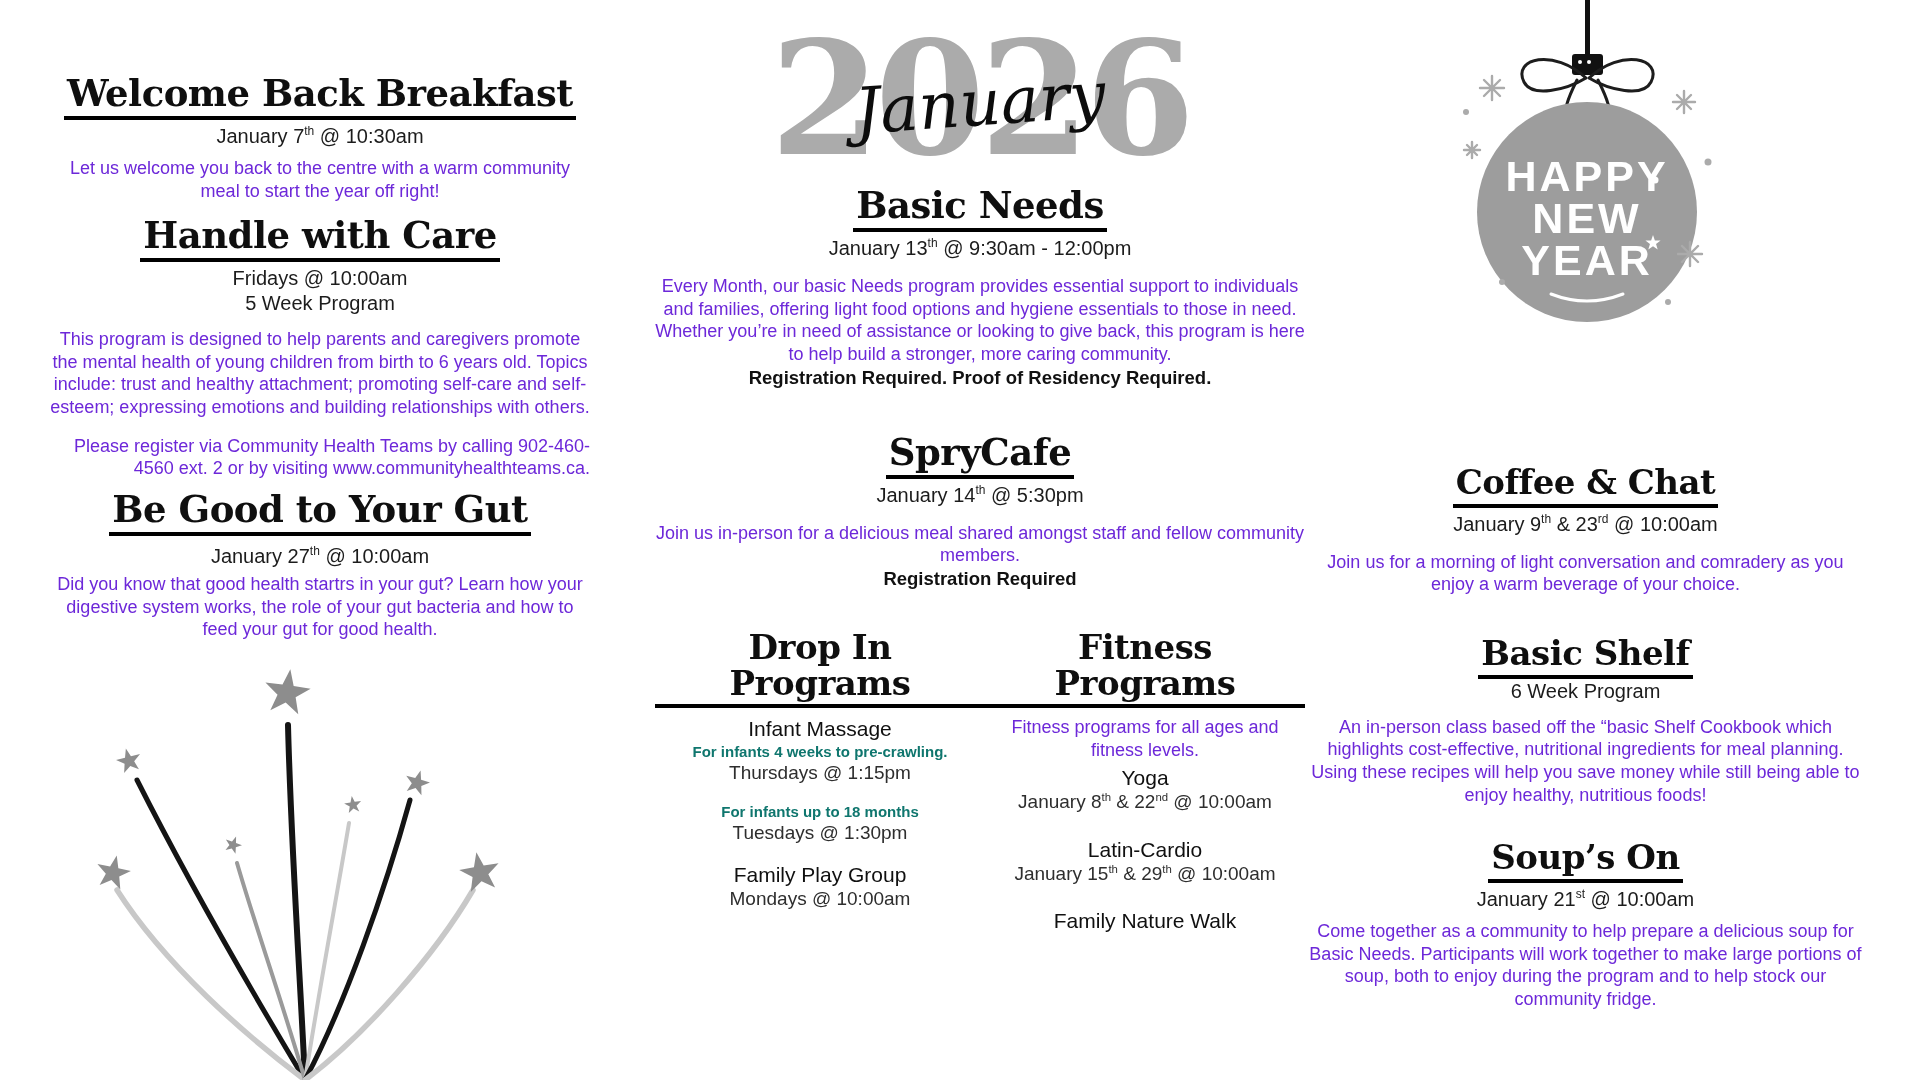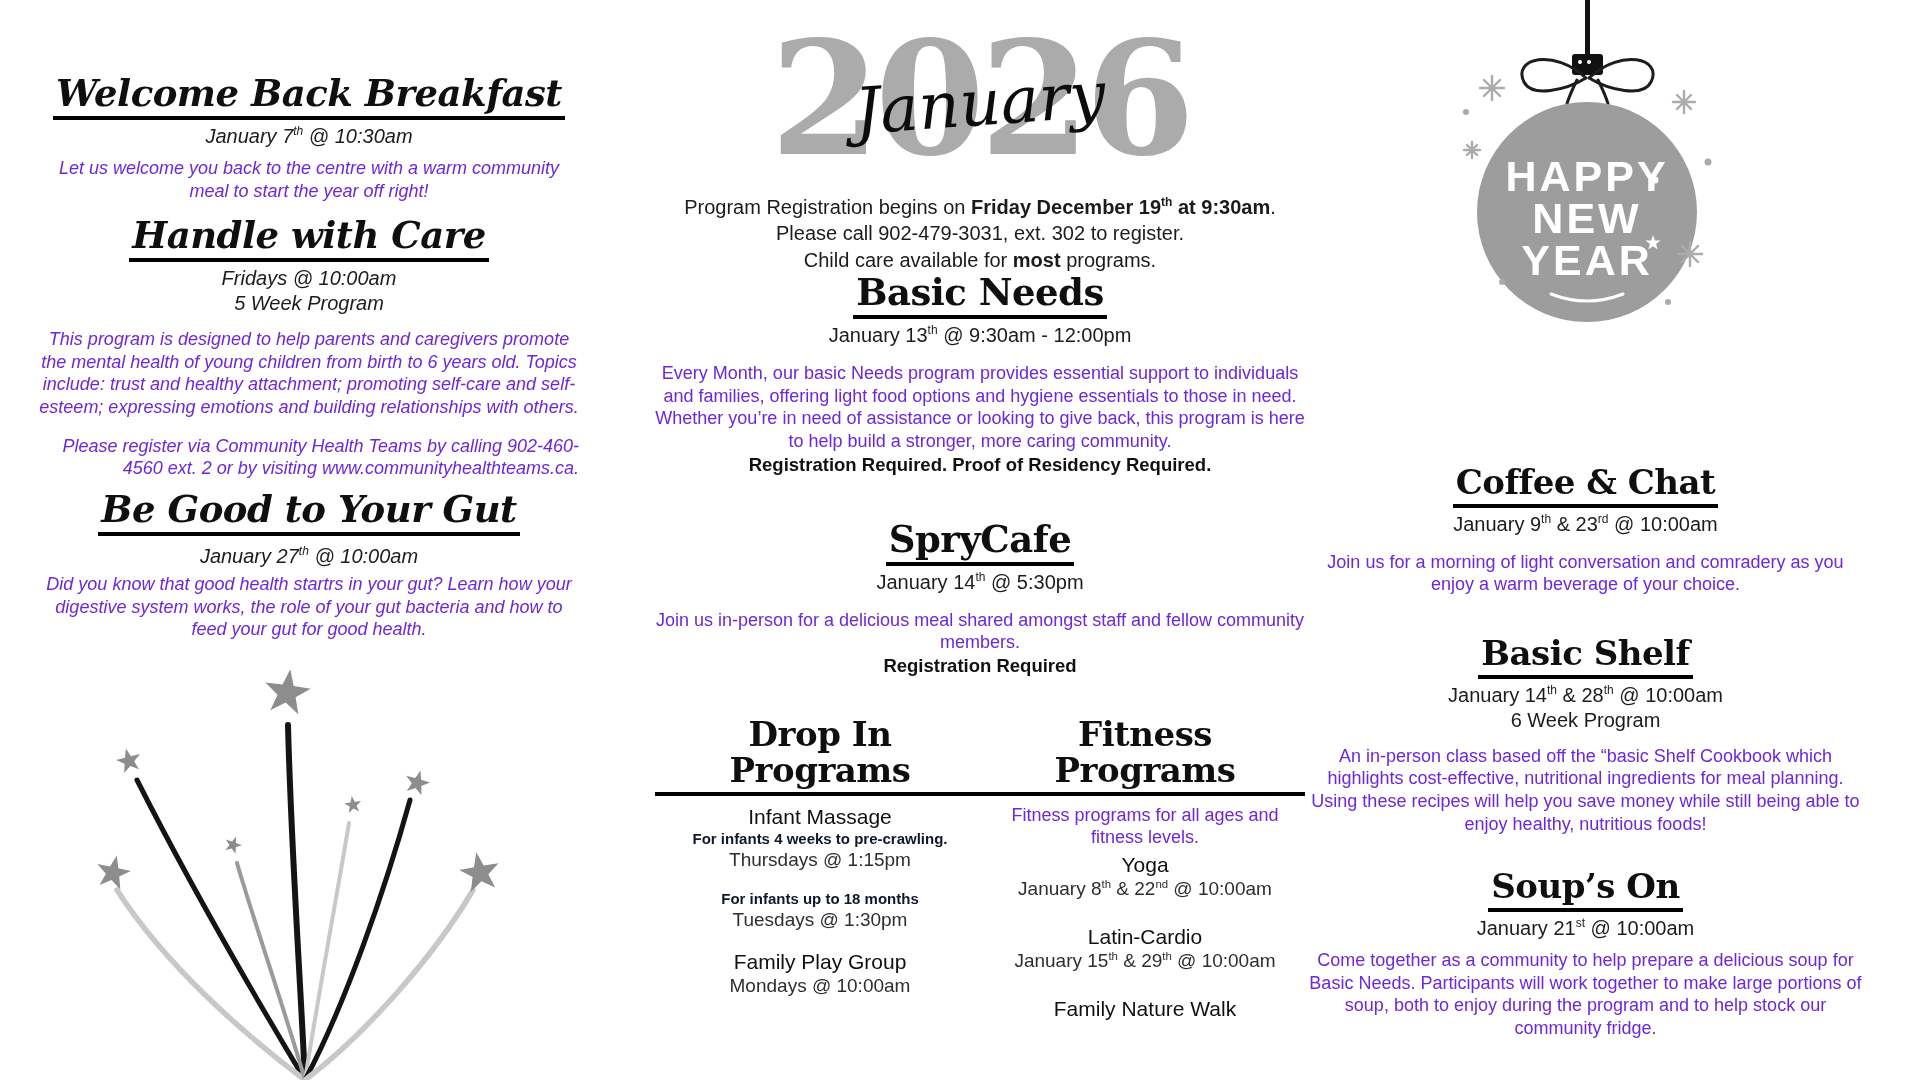--- a/index.html
+++ b/index.html
@@ -2,21 +2,21 @@
 <html><head>
 <meta charset="utf-8">
 <style>
   html,body{margin:0;padding:0;}
   body{
     width:1920px;height:1080px;position:relative;overflow:hidden;
     background:#ffffff;color:#2e2e2e;
     font-family:"Liberation Sans",sans-serif;
   }
   .col{position:absolute;text-align:center;}
-  #left-col{left:39px;top:74px;width:540px;font-style:italic;}
+  #left-col{left:50px;top:74px;width:540px;}
   #center-col{left:655px;top:0;width:650px;}
   #right-col{left:1308px;top:0;width:555px;}
 
   .sec-title{margin:0;}
   .sec-title span{
     display:inline-block;
     font-family:"DejaVu Serif",serif;font-weight:bold;
     font-size:37px;letter-spacing:-0.5px;color:#0f0f0f;
     border-bottom:4px solid #000;padding:0 3px 3px;
     line-height:1.05;
@@ -39,21 +39,21 @@
     font-size:64px;color:#0c0c0c;transform:rotate(-4deg);
   }
   .reg-block{margin-top:8px;font-size:20px;line-height:1.32;color:#1b1b1b;}
 
   
   .programs-row{display:flex;margin-top:40px;}
   .prog-col-left{width:330px;}
   .prog-col-right{width:320px;}
   .pitem{margin-top:16px;}
   .pname{font-size:21px;font-weight:normal;color:#101010;line-height:1.2;}
-  .pnote{font-size:15px;font-weight:bold;color:#0f172a;line-height:1.3;}
+  .pnote{font-size:15px;font-weight:bold;color:#0f766e;line-height:1.3;}
   .pwhen{font-size:19px;color:#2e2e2e;line-height:1.3;}
 
   .mt8{margin-top:8px;}.mt10{margin-top:10px;}.mt12{margin-top:12px;}
   .mt14{margin-top:14px;}.mt16{margin-top:16px;text-align:right;}.mt34{margin-top:34px;}.mt36{}
   .mt40{margin-top:40px;}.mt44{margin-top:44px;}.mt130{margin-top:130px;}
 
   #fireworks{position:absolute;left:95px;top:645px;}
   #ornament{display:block;margin:0 auto;}
   .orn-text{
     font-family:"Liberation Sans",sans-serif;font-weight:bold;
@@ -97,25 +97,20 @@
     <path d="M0,-1 L0.235,-0.324 L0.951,-0.309 L0.38,0.124 L0.588,0.809 L0,0.4 L-0.588,0.809 L-0.38,0.124 L-0.951,-0.309 L-0.235,-0.324 Z" transform="translate(258,160) scale(9) rotate(-8)"></path>
     <path d="M0,-1 L0.235,-0.324 L0.951,-0.309 L0.38,0.124 L0.588,0.809 L0,0.4 L-0.588,0.809 L-0.38,0.124 L-0.951,-0.309 L-0.235,-0.324 Z" transform="translate(322,138) scale(13) rotate(16)"></path>
     <path d="M0,-1 L0.235,-0.324 L0.951,-0.309 L0.38,0.124 L0.588,0.809 L0,0.4 L-0.588,0.809 L-0.38,0.124 L-0.951,-0.309 L-0.235,-0.324 Z" transform="translate(385,228) scale(21) rotate(-10)"></path>
   </g>
 </svg>
 
 <div class="col" id="center-col">
   <div class="year-wrap">
     <div class="year-number">2026</div>
     <div class="year-month">January</div>
-  </div>
-  <div class="reg-block">
-    <div>Program Registration begins on <b>Friday December 19<sup>th</sup> at 9:30am</b>.</div>
-    <div>Please call 902-479-3031, ext. 302 to register.</div>
-    <div>Child care available for <b>most</b> programs.</div>
   </div>
 
   <div class="sec-title mt36"><span>Basic Needs</span></div>
   <div class="date-line">January 13<sup>th</sup> @ 9:30am - 12:00pm</div>
   <div class="body-text mt14">Every Month, our basic Needs program provides essential support to individuals and families, offering light food options and hygiene essentials to those in need.  Whether you’re in need of assistance or looking to give back, this program is here to help build a stronger, more caring community.</div>
   <div class="note-bold">Registration Required. Proof of Residency Required.</div>
 
   <div class="sec-title mt44"><span>SpryCafe</span></div>
   <div class="date-line">January 14<sup>th</sup> @ 5:30pm</div>
   <div class="body-text mt14">Join us in-person for a delicious meal shared amongst staff and fellow community members.</div>
@@ -193,20 +188,19 @@
       <circle cx="66" cy="282" r="3"></circle>
       <circle cx="232" cy="302" r="3"></circle>
     </g>
   </svg>
 
   <div class="sec-title sm mt130"><span>Coffee &amp; Chat</span></div>
   <div class="date-line">January 9<sup>th</sup> &amp; 23<sup>rd</sup> @ 10:00am</div>
   <div class="body-text mt14">Join us for a morning of light conversation and comradery as you enjoy a warm beverage of your choice.</div>
 
   <div class="sec-title sm mt40"><span>Basic Shelf</span></div>
-  <div class="date-line">January 14<sup>th</sup> &amp; 28<sup>th</sup> @ 10:00am</div>
   <div class="date-line" style="margin-top:0;">6 Week Program</div>
   <div class="body-text mt12">An in-person class based off the “basic Shelf Cookbook which highlights cost-effective, nutritional ingredients for meal planning. Using these recipes will help you save money while still being able to enjoy healthy, nutritious foods!</div>
 
   <div class="sec-title sm mt34"><span>Soup’s On</span></div>
   <div class="date-line">January 21<sup>st</sup> @ 10:00am</div>
   <div class="body-text mt8">Come together as a community to help prepare a delicious soup for Basic Needs. Participants will work together to make large portions of soup, both to enjoy during the program and to help stock our community fridge.</div>
 </div>
 
 </body></html>

